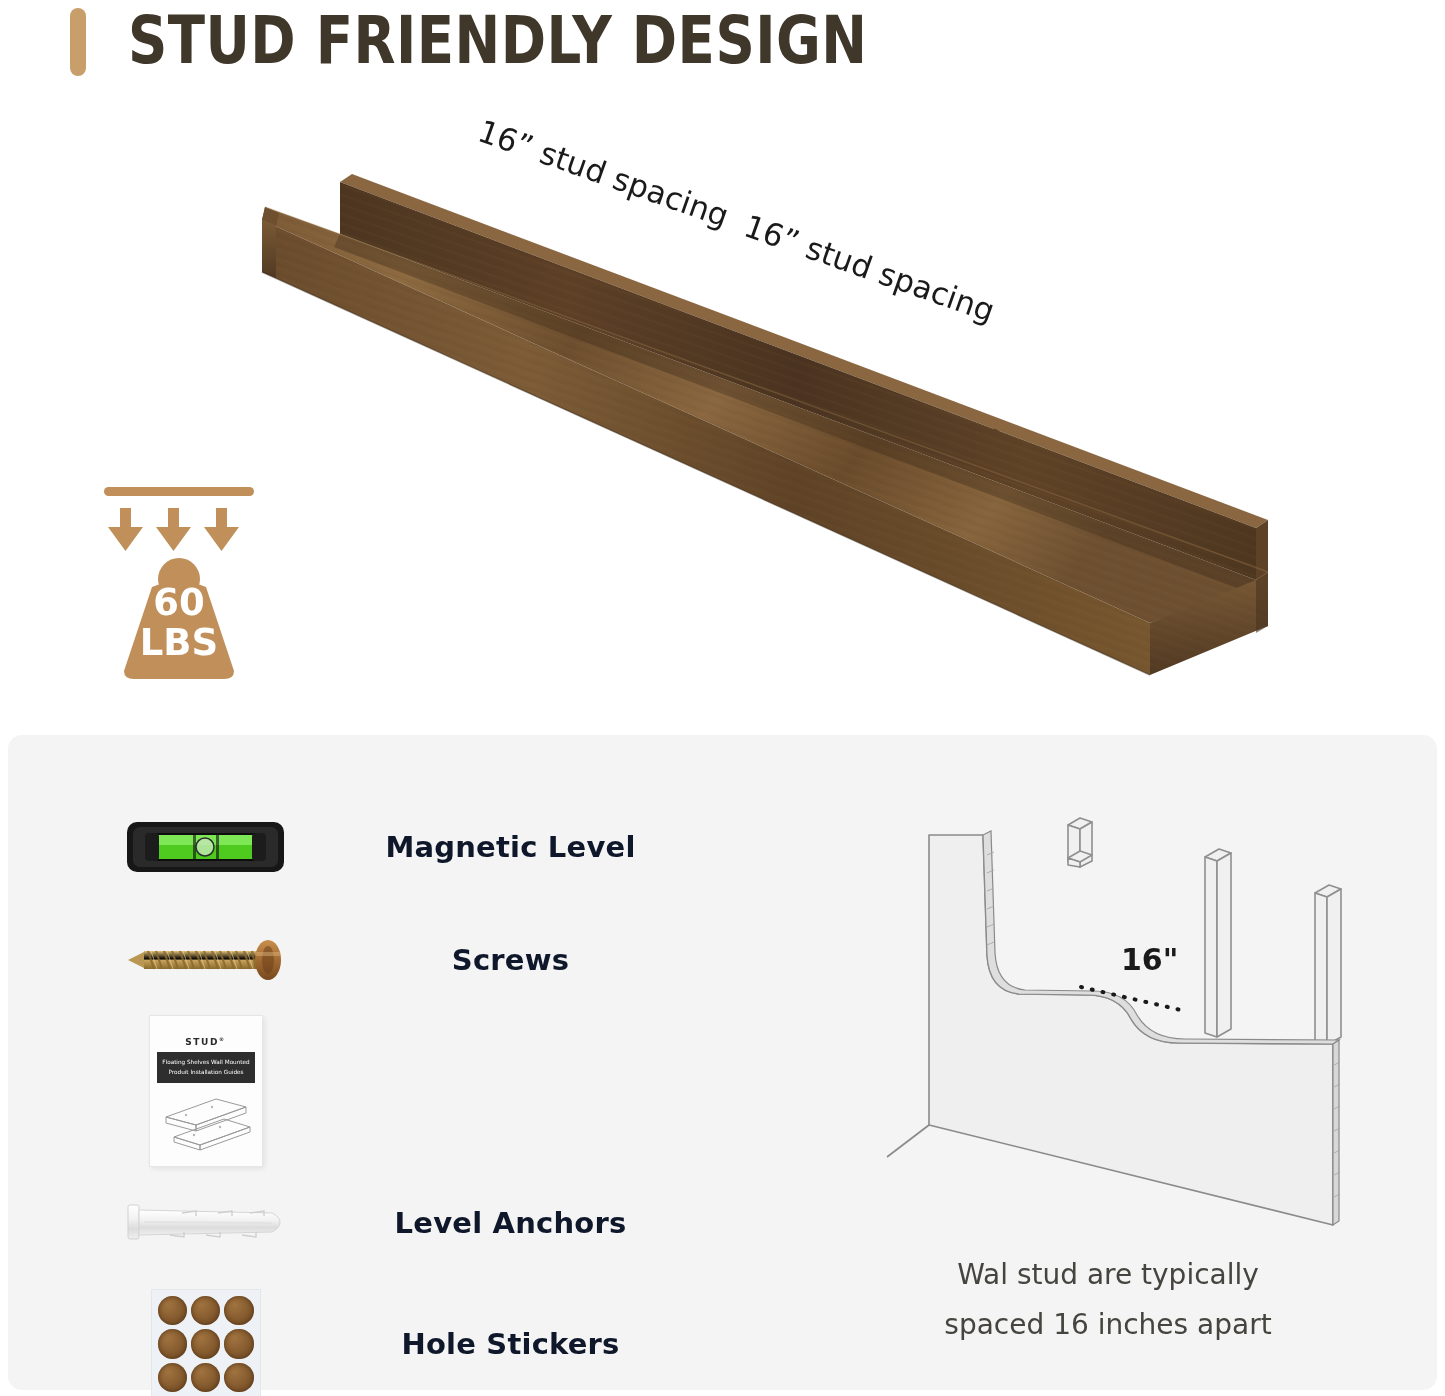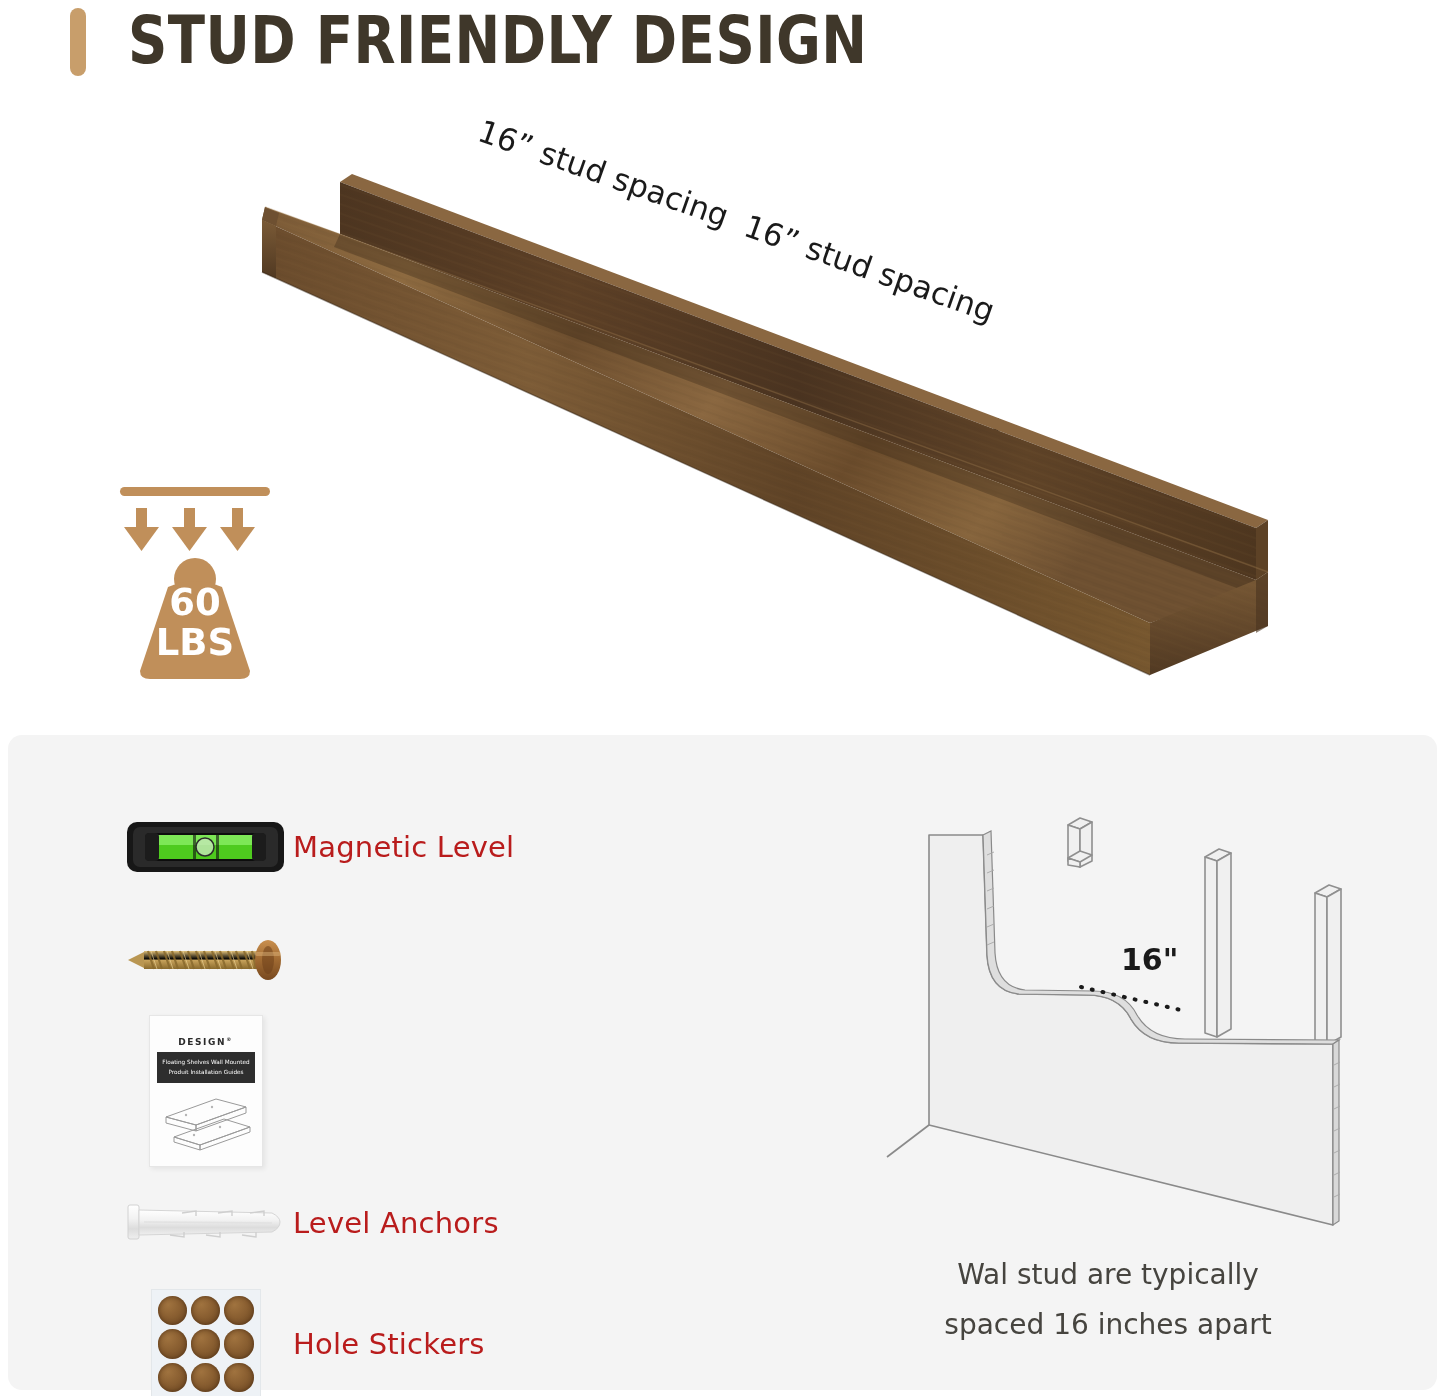--- a/index.html
+++ b/index.html
@@ -51,21 +51,21 @@
     position: absolute;
     left: 0; top: 90px;
     width: 1445px;
     height: 640px;
   }
   .hero svg { display: block; }
 
   
   .weight-badge {
     position: absolute;
-    left: 108px;
+    left: 92px;
     top: 475px;
     width: 190px;
     height: 210px;
   }
 
   
   .panel {
     position: absolute;
     left: 8px;
     top: 735px;
@@ -91,23 +91,24 @@
   .acc-thumb {
     width: 175px;
     height: 113px;
     flex: 0 0 175px;
     display: flex;
     align-items: center;
     justify-content: center;
   }
   .acc-label {
     flex: 1;
+    text-align: center;
     font-size: 29px;
-    font-weight: 400;
-    color: #b91c1c;
+    font-weight: 700;
+    color: #0f172a;
     font-family: "DejaVu Sans", "Liberation Sans", sans-serif;
     letter-spacing: 0.2px;
     padding-right: 30px;
   }
 
   
   .wall-block {
     position: absolute;
     left: 855px;
     top: 60px;
@@ -353,27 +354,28 @@
           <g stroke="#f0d79a" stroke-width="1" opacity="0.6">
             <path d="M29 21 L35 39 M45 21 L51 39 M61 21 L67 39 M77 21 L83 39 M93 21 L99 39
                      M109 21 L115 39 M125 21 L131 39"></path>
           </g>
 
           <ellipse cx="146" cy="30" rx="13" ry="20" fill="url(#brassHead)"></ellipse>
           <ellipse cx="146" cy="30" rx="6" ry="14" fill="#6d4019" opacity="0.55"></ellipse>
           <rect x="133" y="22" width="26" height="4" rx="2" fill="#e0b97f" opacity="0.45"></rect>
         </svg>
       </div>
+      <div class="acc-label">Screws</div>
     </div>
 
     <div class="acc-row" style="height:150px;">
       <div class="acc-thumb" style="height:150px;">
         <div class="booklet">
           <div class="brand">
-            <span>DESIGN</span><sup>®</sup>
+            <span>STUD</span><sup>®</sup>
           </div>
           <div class="band">
             <span>Floating Shelves Wall Mounted</span>
             <span>Produit Installation Guides</span>
           </div>
           <svg class="booklet-art" width="92" height="60" viewBox="0 0 92 60">
             <g fill="none" stroke="#9a9a9a" stroke-width="1">
               <polygon points="6,26 56,8 86,16 36,34"></polygon>
               <polygon points="6,26 36,34 36,40 6,32"></polygon>
               <polygon points="36,34 86,16 86,22 36,40"></polygon>

